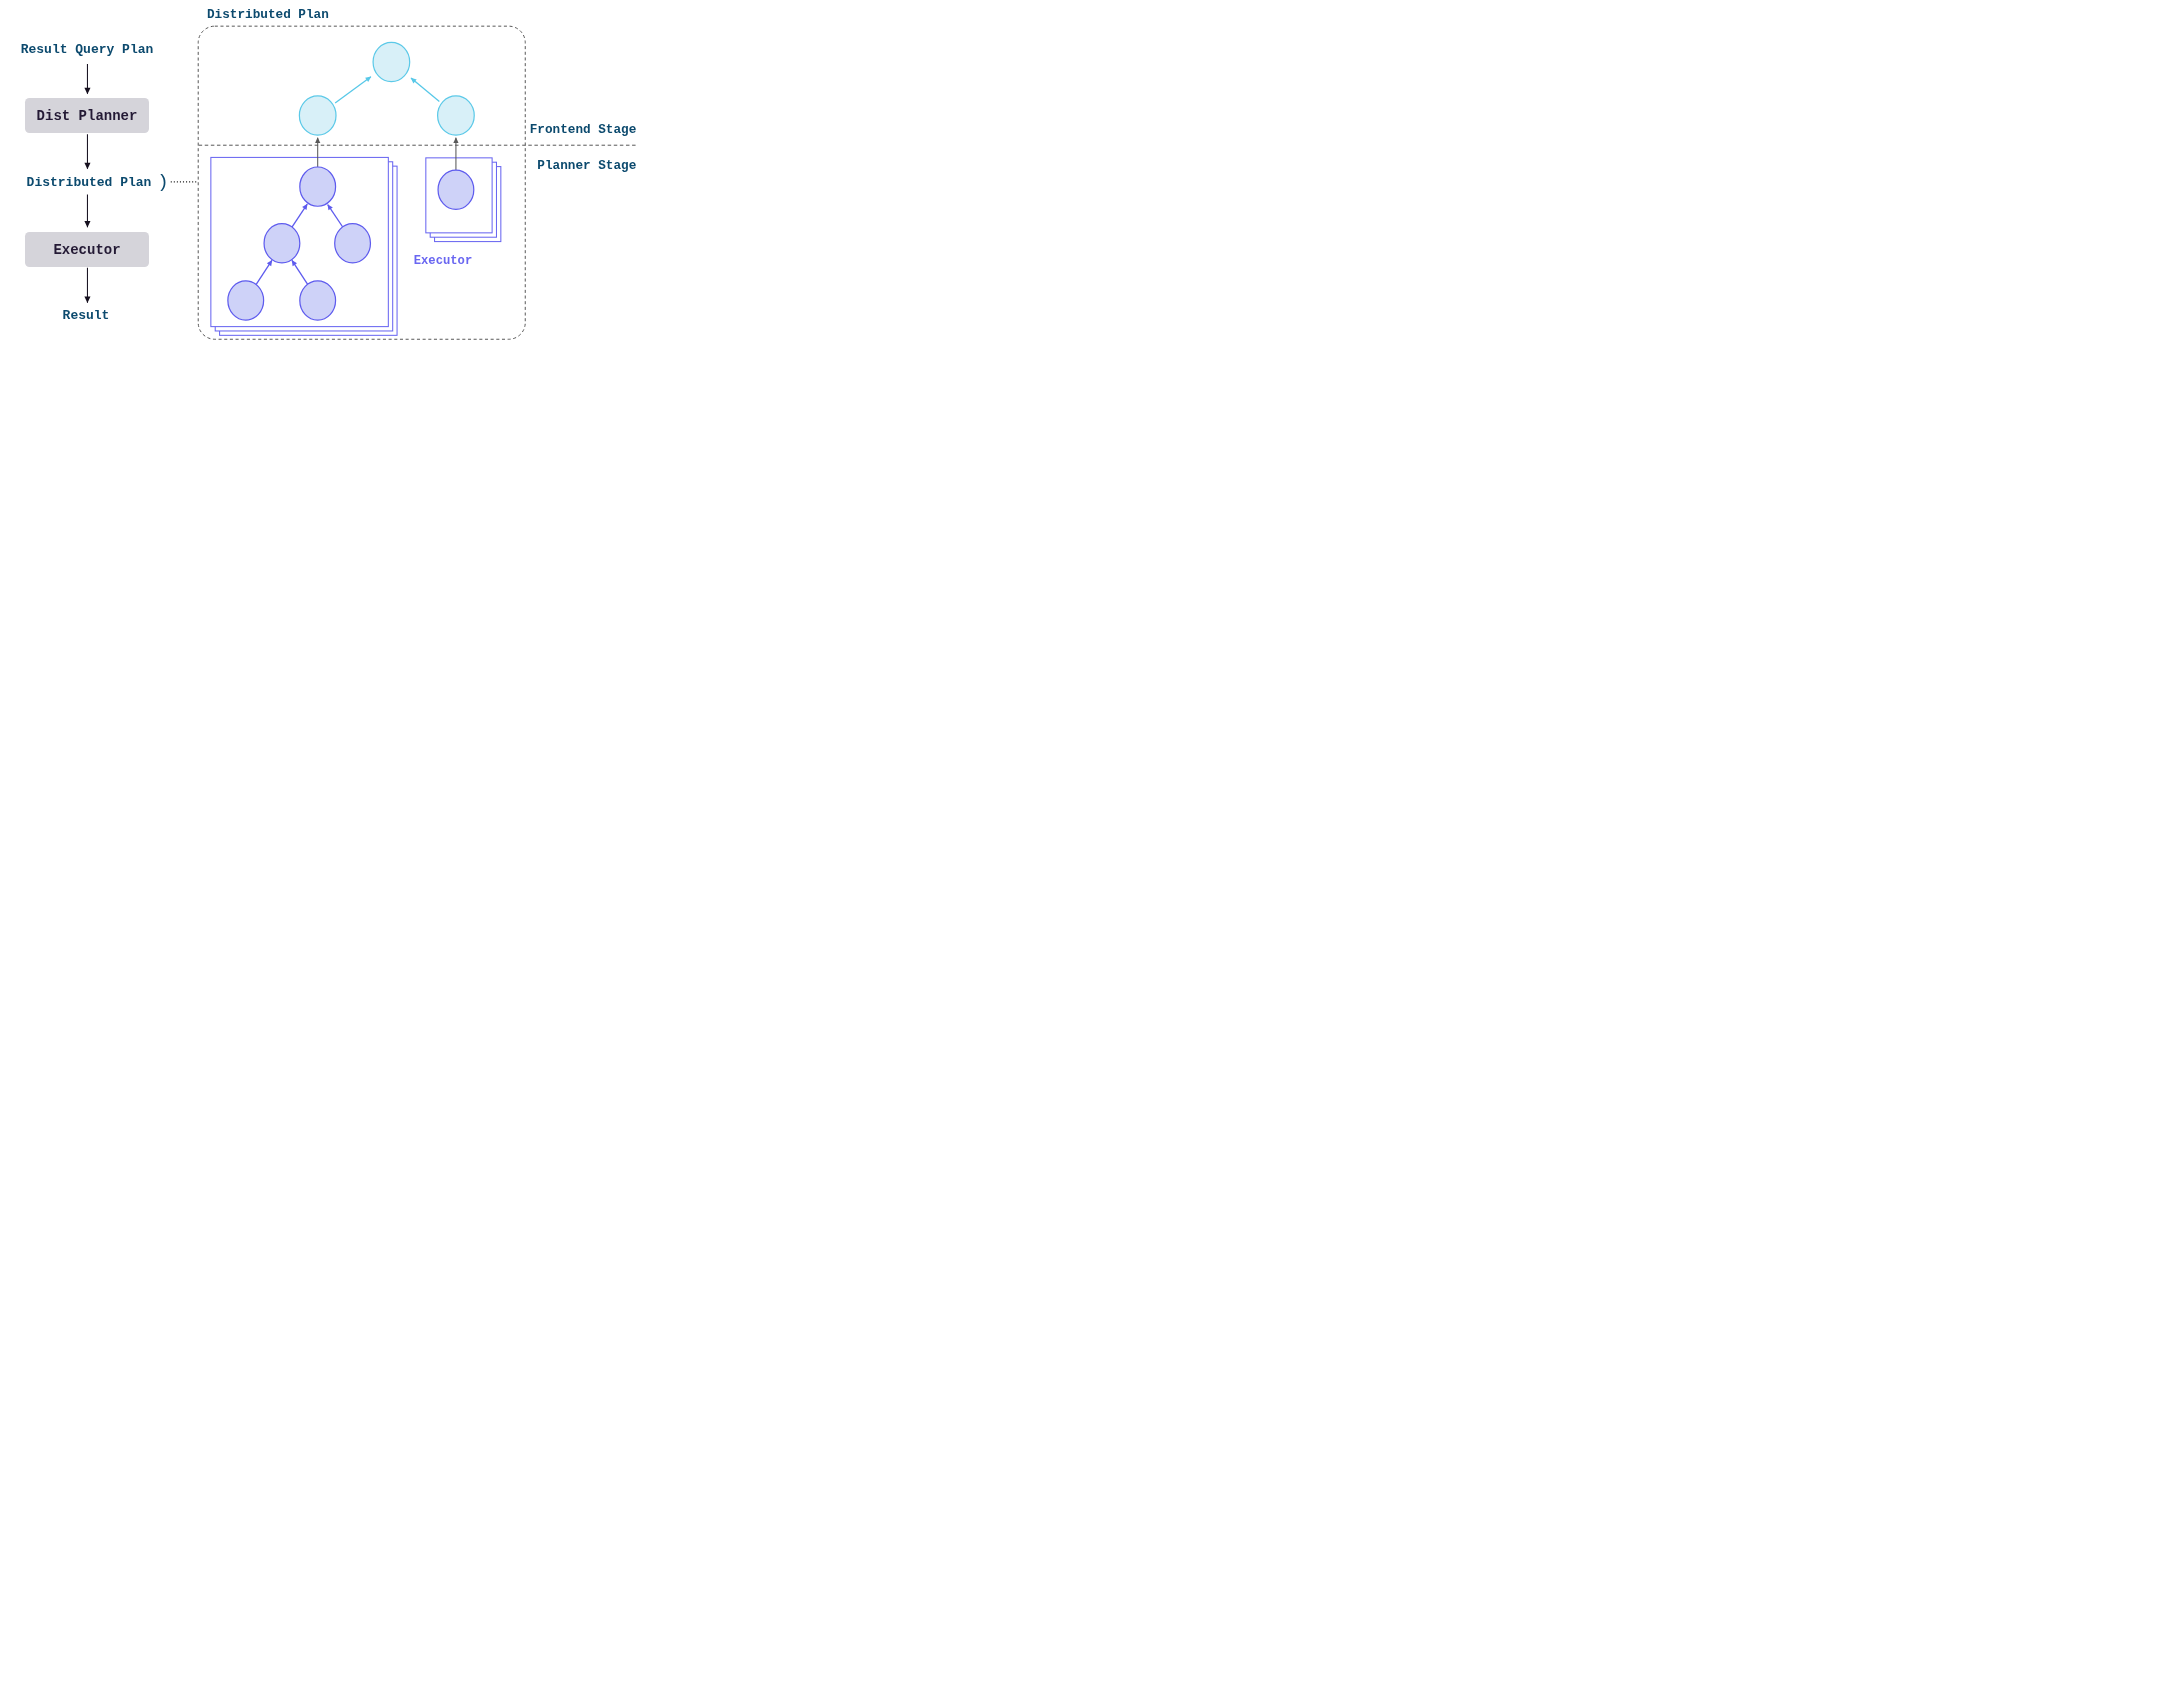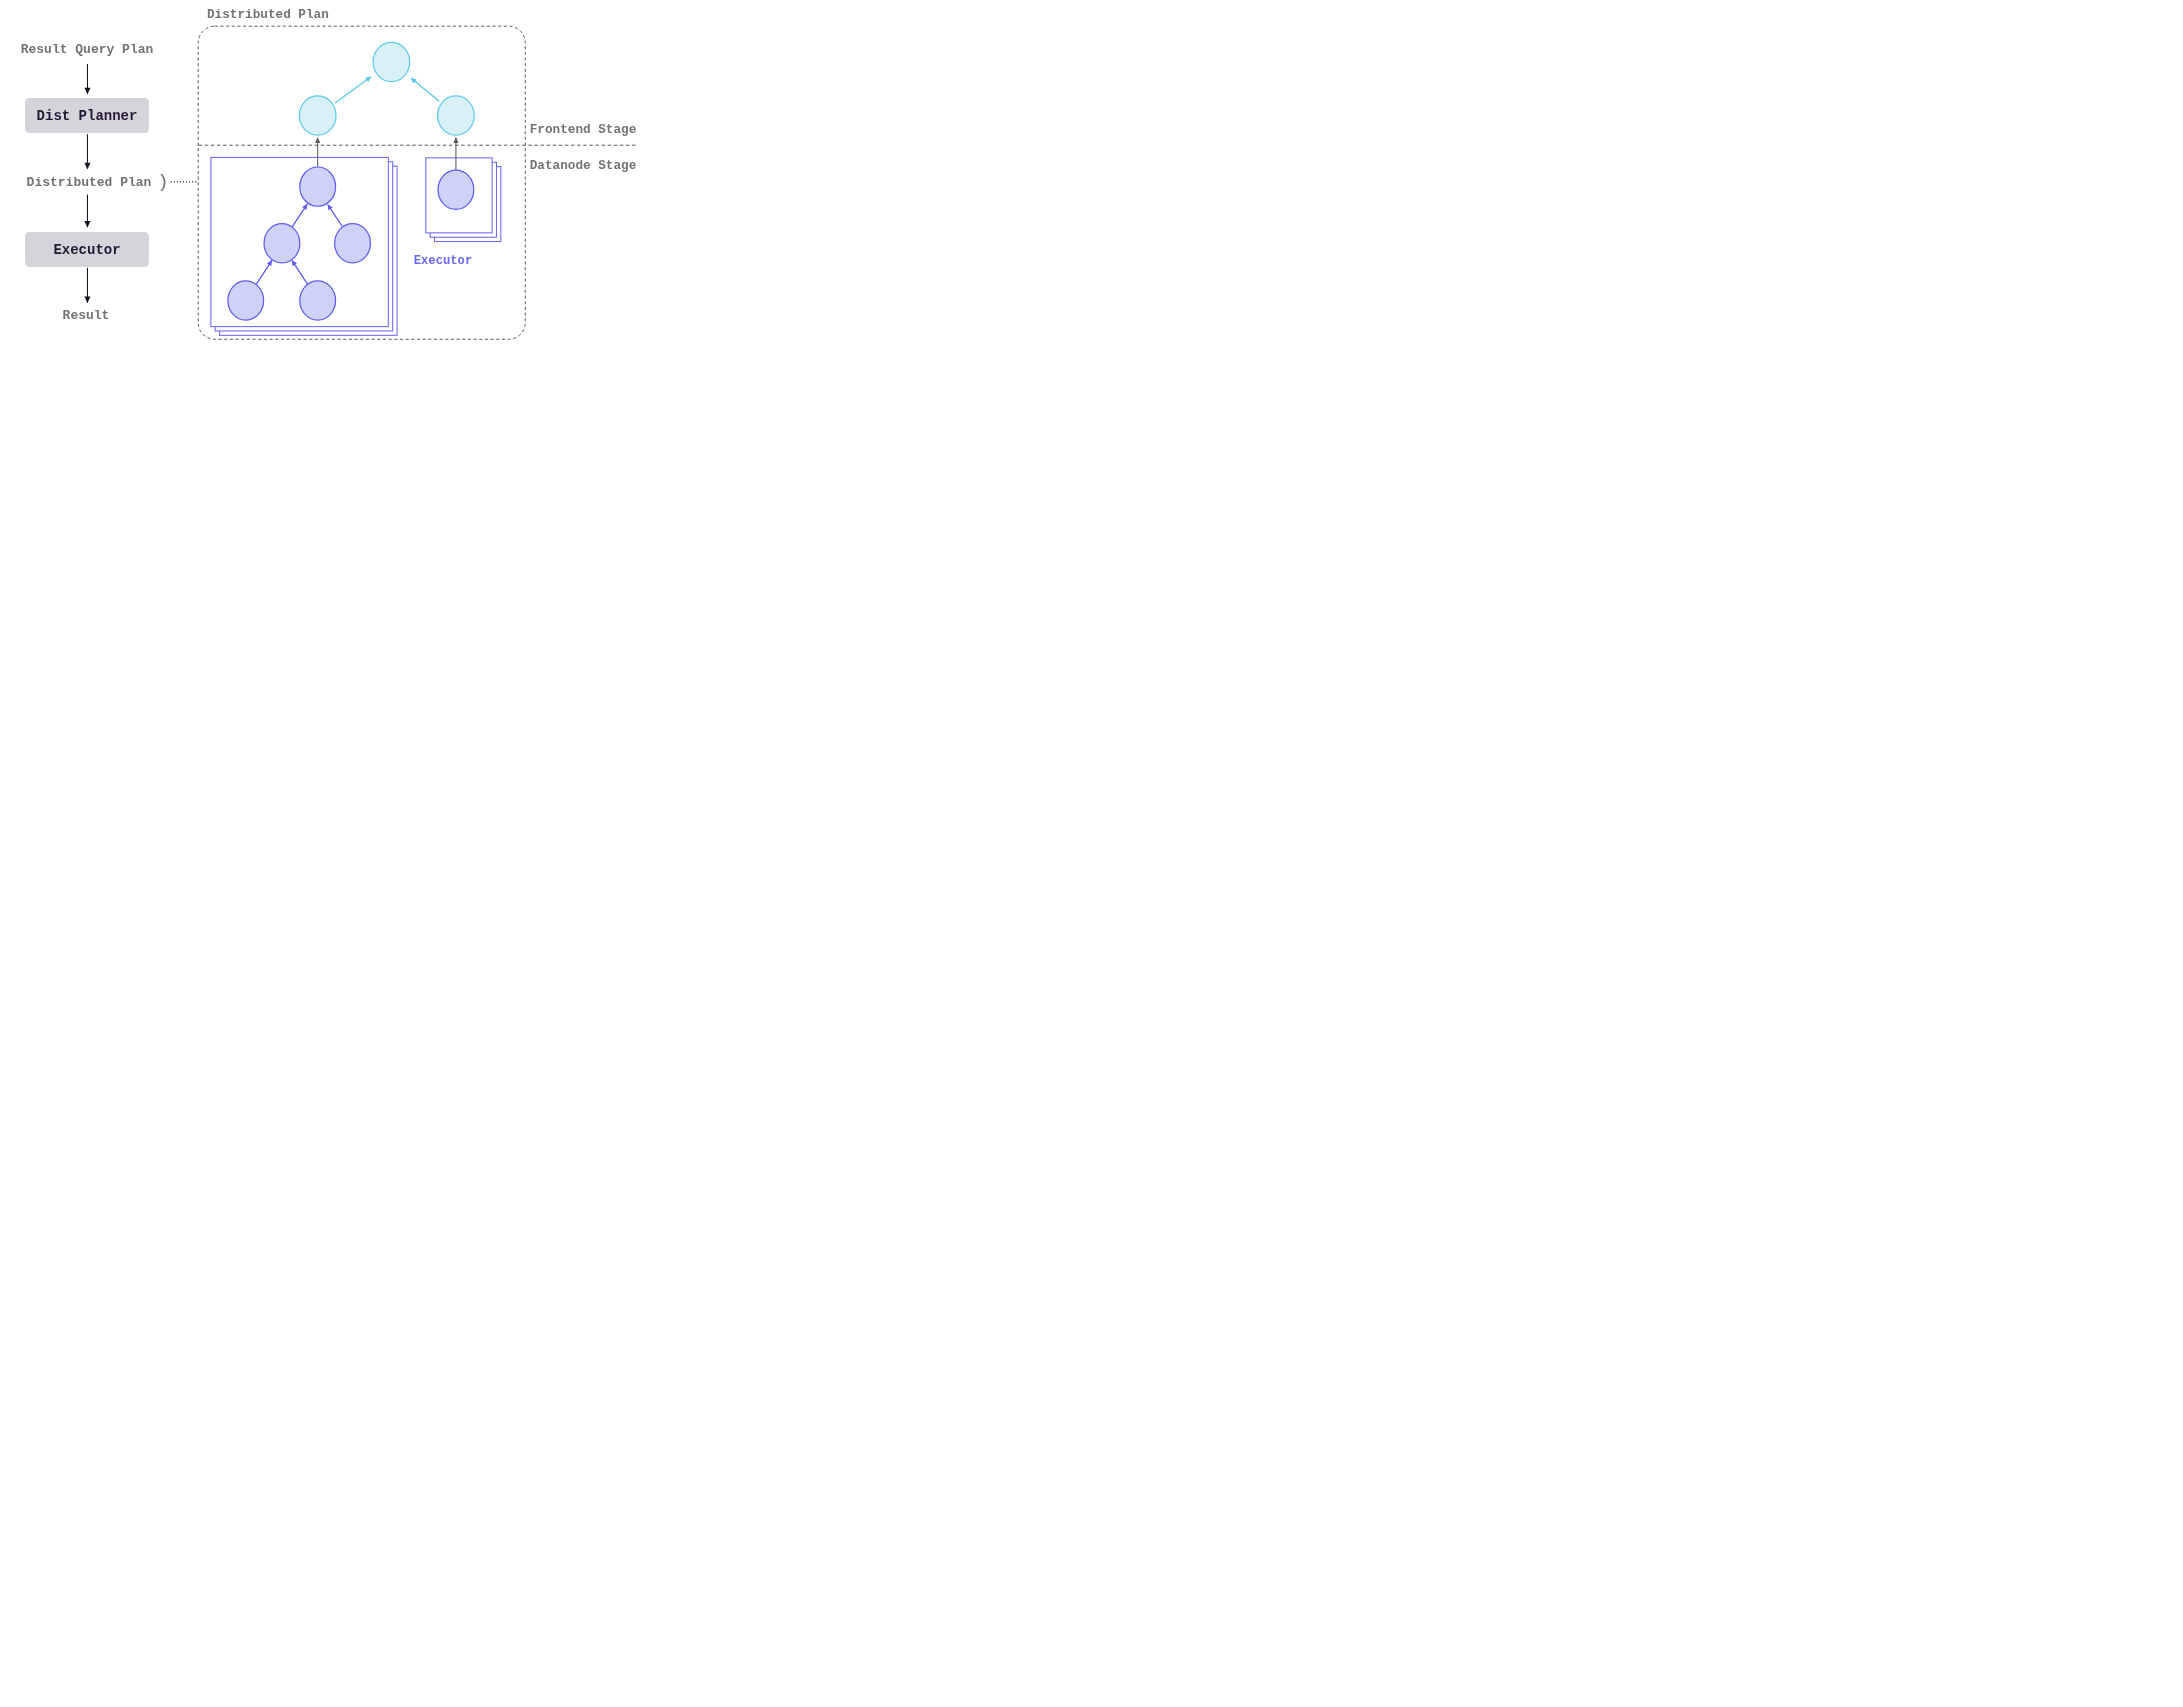--- a/index.html
+++ b/index.html
@@ -1,18 +1,18 @@
 <!DOCTYPE html>
 <html style="font-size:7px"><head>
 <meta charset="utf-8">
 <style>
   html,body{margin:0;padding:0;background:#ffffff;}
   #canvas{position:relative;width:638px;height:341px;background:#ffffff;overflow:hidden;
           font-family:"Liberation Mono", monospace;}
-  .lbl{position:absolute;font-weight:700;color:#737373;white-space:nowrap;font-size:13px;}
+  .lbl{position:absolute;font-weight:700;color:#0c4a6e;white-space:nowrap;font-size:13px;}
   .center{transform:translate(-50%,-50%);}
   .vcenter{transform:translateY(-50%);}
   .gbox{position:absolute;left:25px;width:124px;height:35px;background:#d5d4da;border-radius:4.4px;
         display:flex;align-items:center;justify-content:center;font-weight:700;font-size:14px;color:#241a35;}
   #svg-layer{position:absolute;left:0;top:0;}
   .purple-lbl{color:#6a67f1;font-size:12.2px;}
   .stage-lbl{font-size:12.7px;margin-left:35px;}
   .bracket{font-size:19px;font-weight:400;}
   .title-lbl{font-size:12.7px;}
 </style>
@@ -107,18 +107,18 @@
   <div class="gbox" style="top:232px;">
     <span>Executor</span>
   </div>
 
   <div class="lbl center" style="left:86px;top:315px;">Result</div>
 
   <div class="lbl vcenter title-lbl" style="left:207px;top:13.5px;">Distributed Plan</div>
 
   <div class="lbl vcenter stage-lbl" style="right:1.7px;top:129px;">Frontend Stage</div>
 
-  <div class="lbl vcenter stage-lbl" style="right:1.7px;top:165px;">Datanode Stage</div>
+  <div class="lbl vcenter stage-lbl" style="right:1.7px;top:165px;">Planner Stage</div>
 
   <div class="lbl center purple-lbl" style="left:443px;top:261px;">Executor</div>
 
 </div>
 
 
 </body></html>

